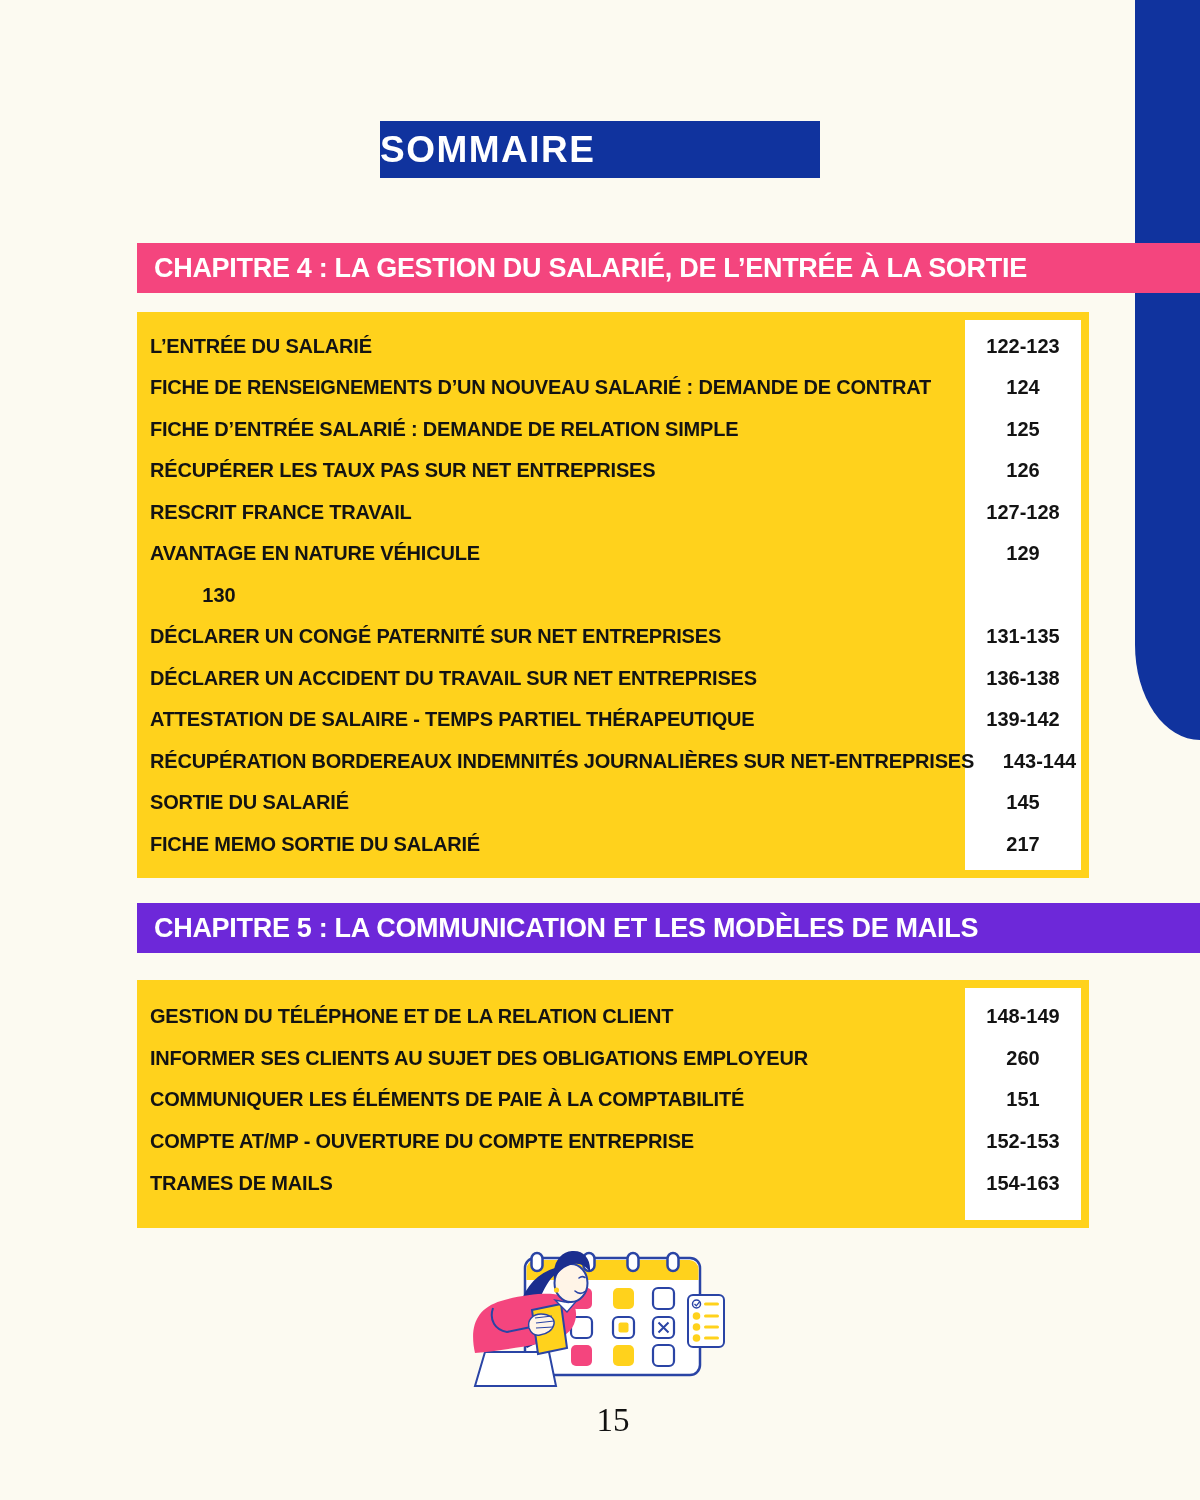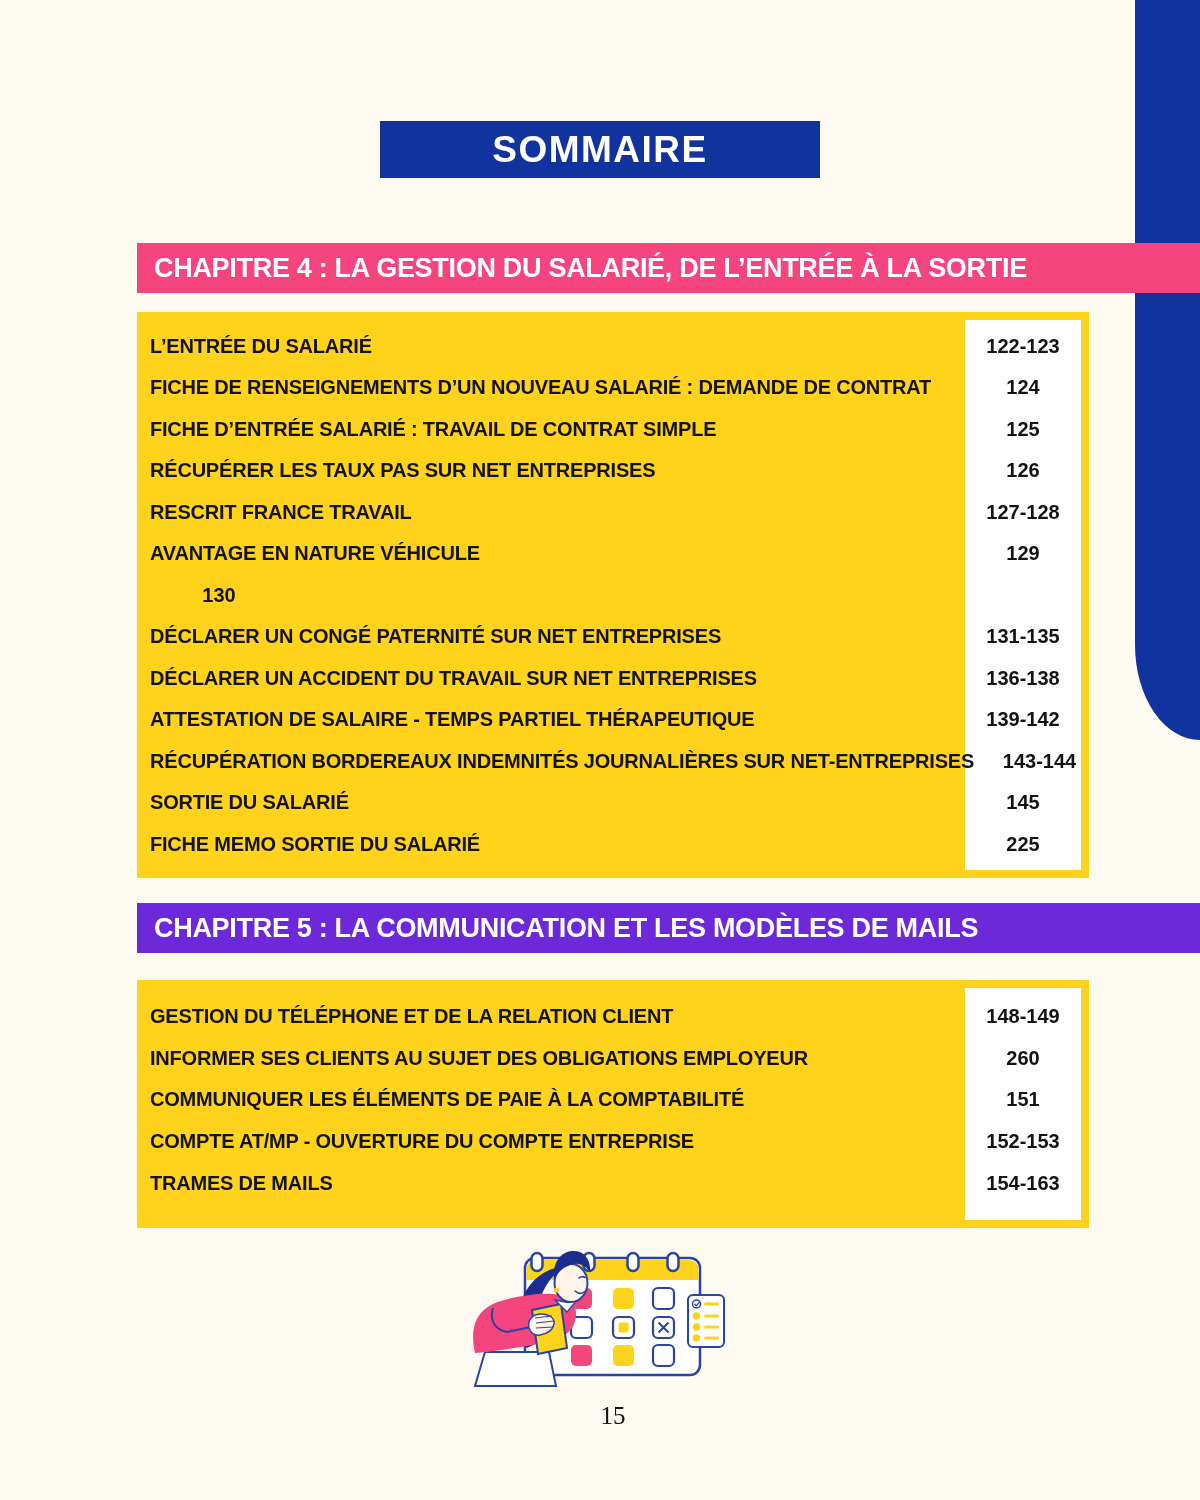--- a/index.html
+++ b/index.html
@@ -13,21 +13,21 @@
   .side-bar{
     position:absolute;top:0;right:0;
     width:65px;height:740px;
     background:#10339E;
     border-bottom-left-radius:65px 95px;
   }
   .title-box{
     position:absolute;left:380px;top:121px;
     width:440px;height:57px;
     background:#10339E;color:#FFFFFF;
-    display:flex;align-items:center;justify-content:center;
+    display:flex;align-items:center;
     font-size:37px;font-weight:700;letter-spacing:1.5px;
   }
   .banner{
     position:absolute;left:137px;width:1108px;height:50px;
     color:#FFFFFF;font-weight:700;font-size:27px;letter-spacing:-0.3px;
     display:flex;align-items:center;
     padding-left:17px;box-sizing:border-box;
     white-space:nowrap;
   }
   .banner-pink{top:243px;background:#F4457E;}
@@ -59,21 +59,21 @@
     width:116px;margin-right:8px;text-align:center;
     font-size:20px;font-weight:700;color:#131313;padding-left:24px;
   }
   .illustration{
     position:absolute;left:455px;top:1228px;width:310px;height:175px;
   }
   .page-number{
     position:absolute;left:137px;top:1402px;width:952px;
     text-align:center;
     font-family:"Liberation Serif", serif;
-    font-size:25px;color:#111111;
+    font-size:33px;color:#111111;
   }
 </style>
 </head>
 <body>
 
 <div class="page">
 
   <div class="side-bar"></div>
 
   <div class="title-box">
@@ -89,21 +89,21 @@
     <div class="rows rows-1">
       <div class="toc-row">
         <div class="toc-label">L’ENTRÉE DU SALARIÉ</div>
         <div class="toc-pages">122-123</div>
       </div>
       <div class="toc-row">
         <div class="toc-label">FICHE DE RENSEIGNEMENTS D’UN NOUVEAU SALARIÉ : DEMANDE DE CONTRAT</div>
         <div class="toc-pages">124</div>
       </div>
       <div class="toc-row">
-        <div class="toc-label">FICHE D’ENTRÉE SALARIÉ : TRAVAIL DE CONTRAT SIMPLE</div>
+        <div class="toc-label">FICHE D’ENTRÉE SALARIÉ : DEMANDE DE RELATION SIMPLE</div>
         <div class="toc-pages">125</div>
       </div>
       <div class="toc-row">
         <div class="toc-label">RÉCUPÉRER LES TAUX PAS SUR NET ENTREPRISES</div>
         <div class="toc-pages">126</div>
       </div>
       <div class="toc-row">
         <div class="toc-label">RESCRIT FRANCE TRAVAIL</div>
         <div class="toc-pages">127-128</div>
       </div>
@@ -129,21 +129,21 @@
       <div class="toc-row">
         <div class="toc-label">RÉCUPÉRATION BORDEREAUX INDEMNITÉS JOURNALIÈRES SUR NET-ENTREPRISES</div>
         <div class="toc-pages">143-144</div>
       </div>
       <div class="toc-row">
         <div class="toc-label">SORTIE DU SALARIÉ</div>
         <div class="toc-pages">145</div>
       </div>
       <div class="toc-row">
         <div class="toc-label">FICHE MEMO SORTIE DU SALARIÉ</div>
-        <div class="toc-pages">225</div>
+        <div class="toc-pages">217</div>
       </div>
     </div>
   </div>
 
   <div class="banner banner-blue">
     <span>CHAPITRE 5 : LA COMMUNICATION ET LES MODÈLES DE MAILS</span>
   </div>
 
   <div class="toc-box toc-box-2">
     <div class="pages-strip"></div>

